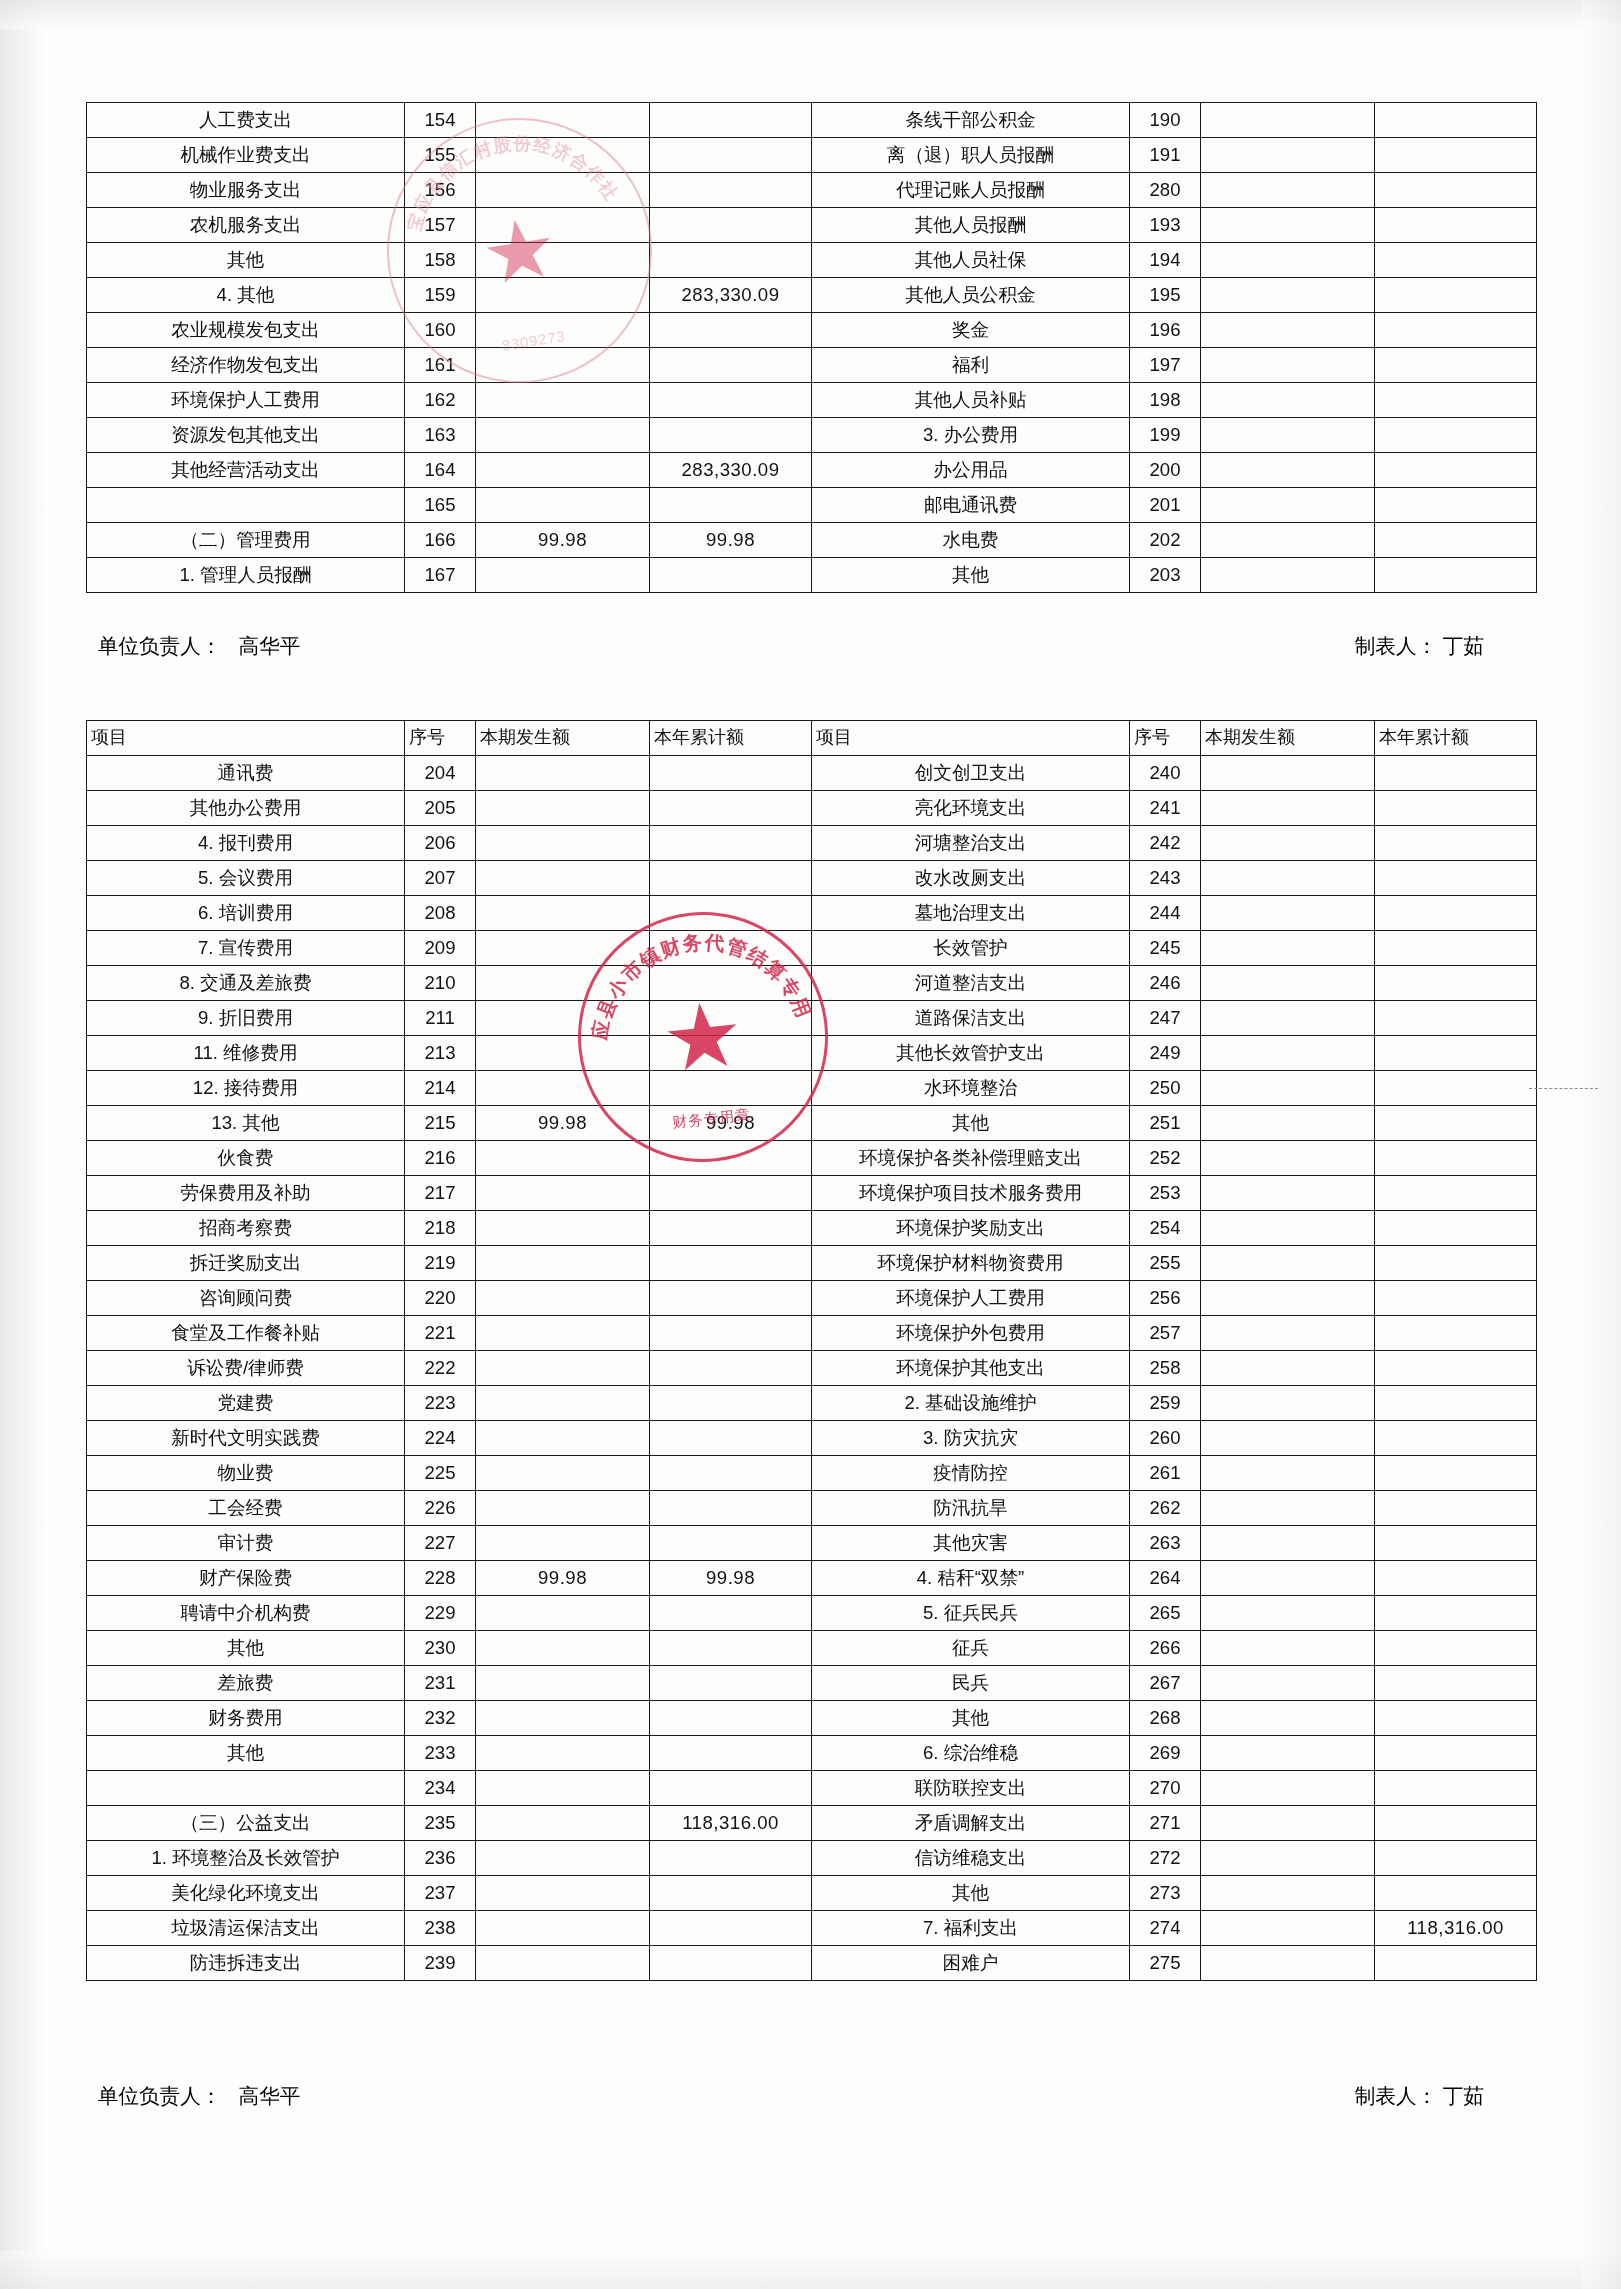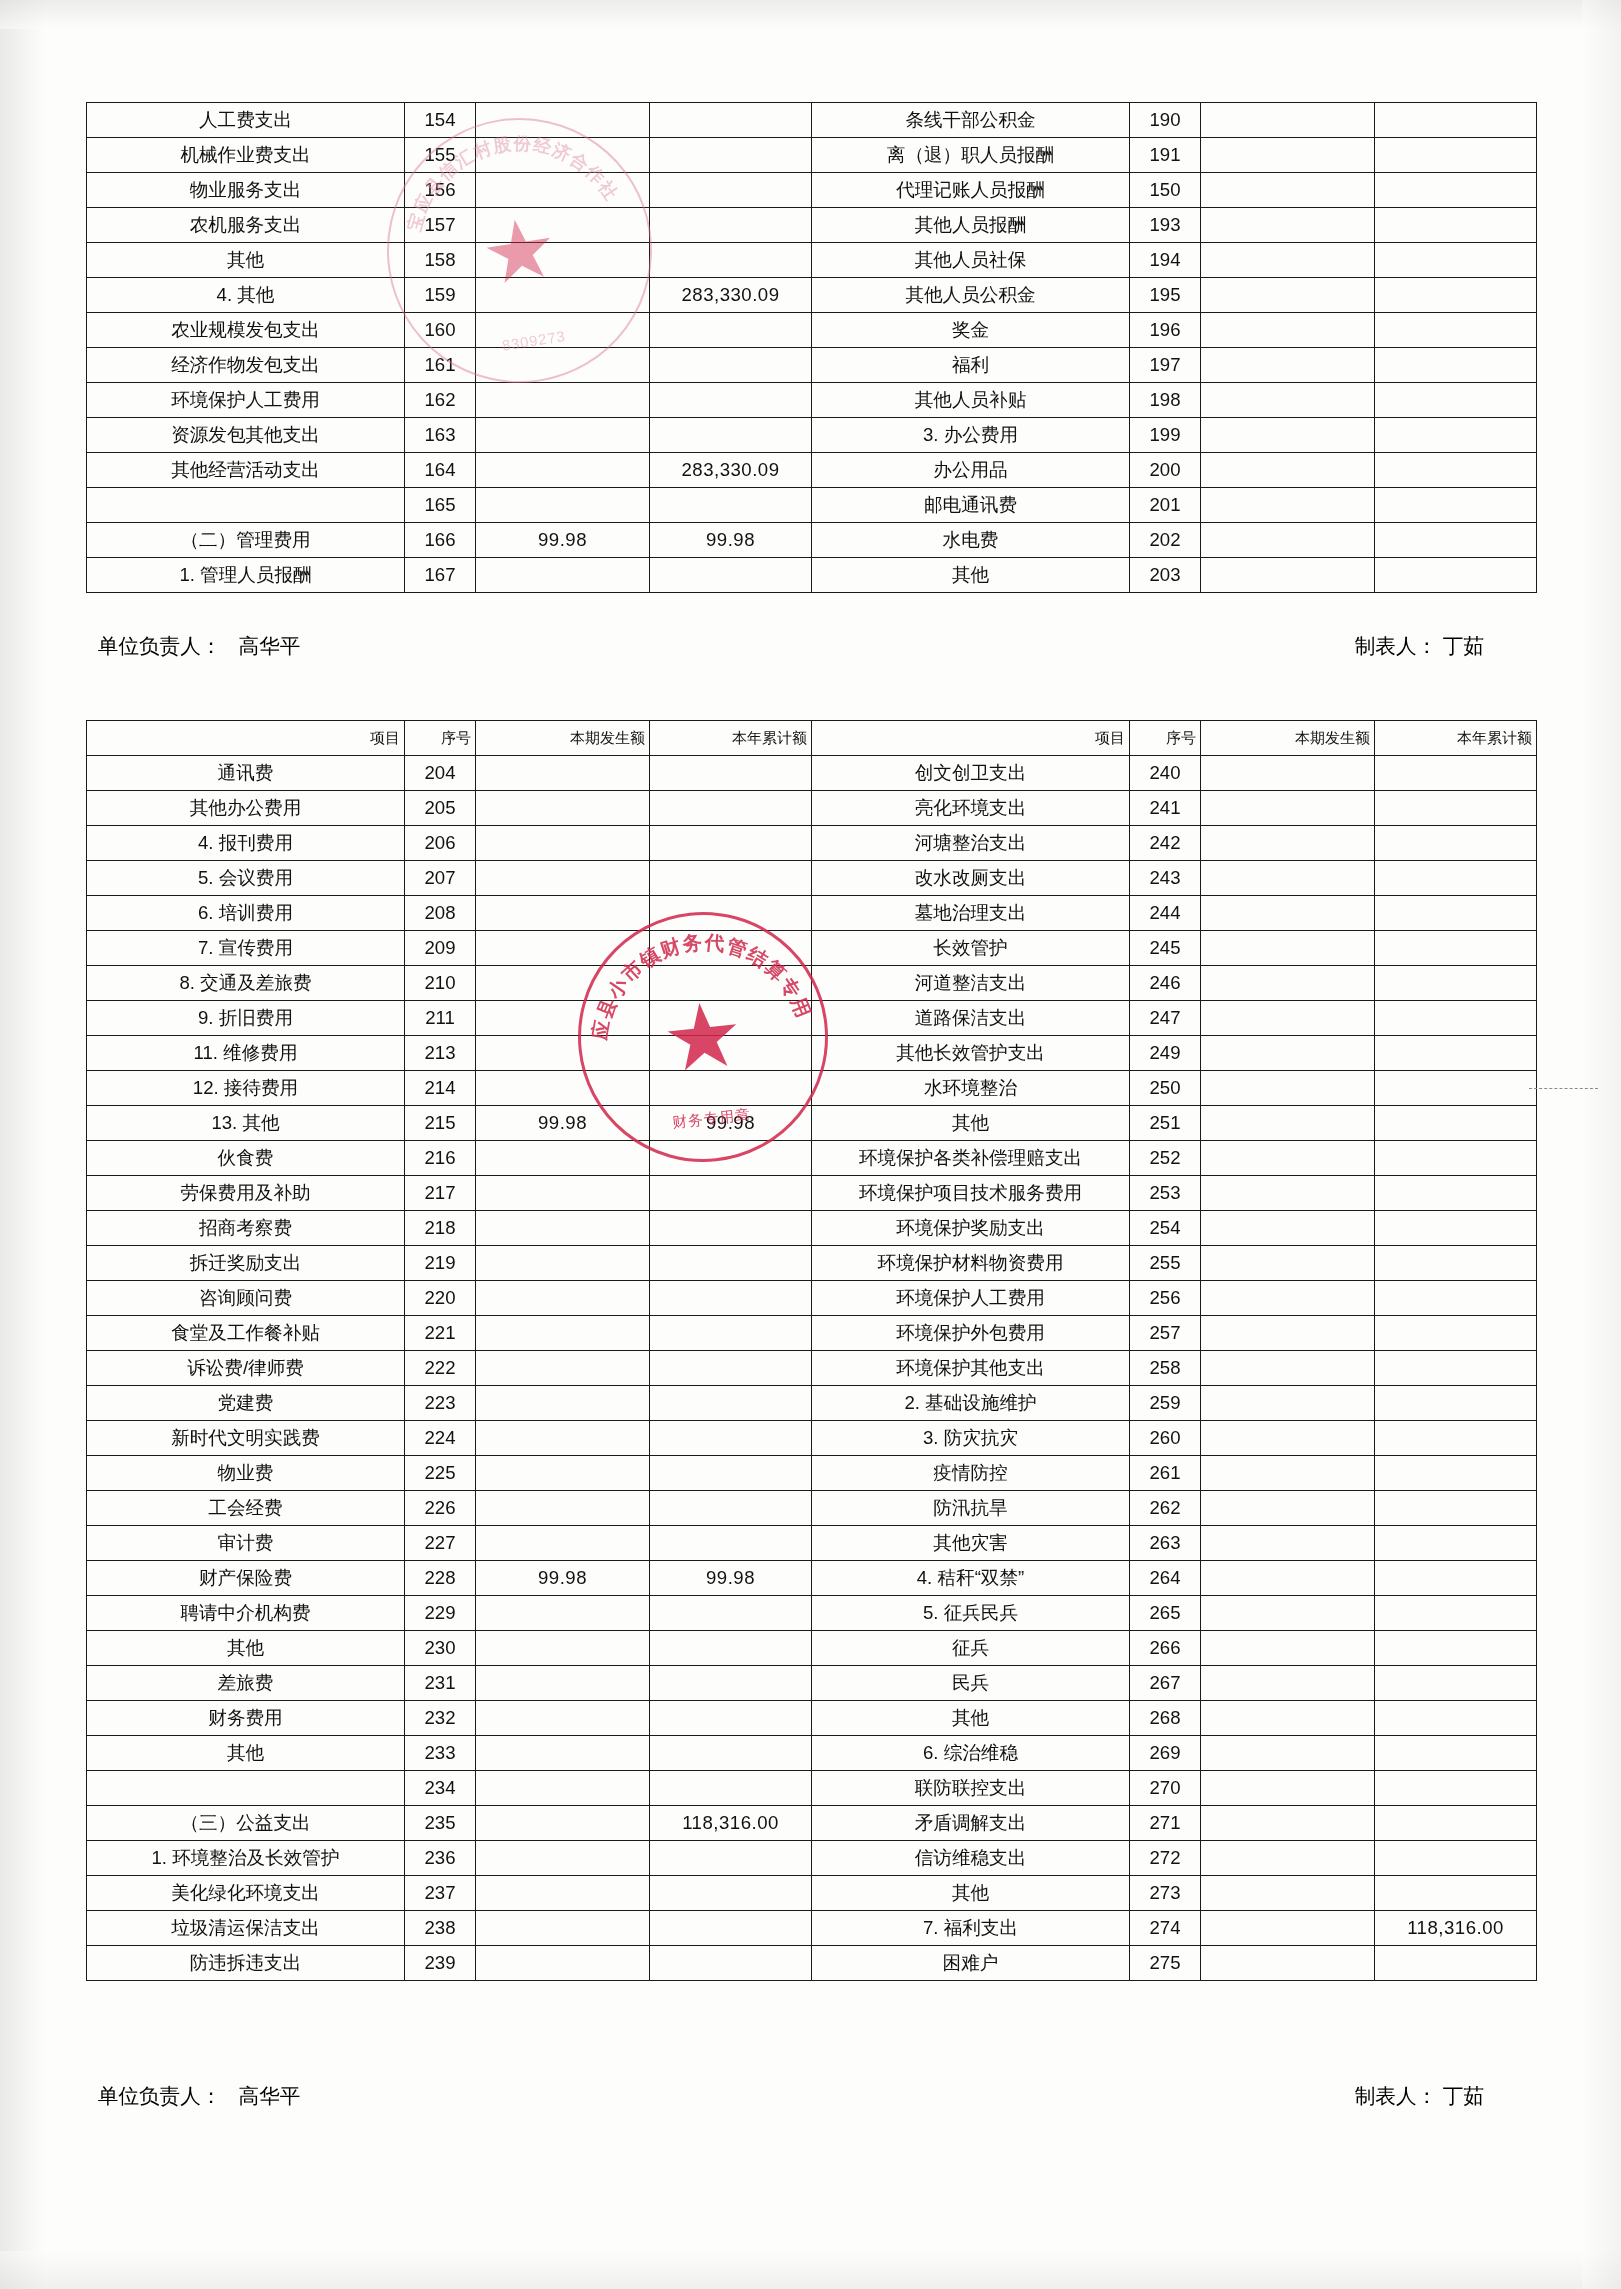--- a/index.html
+++ b/index.html
@@ -61,22 +61,22 @@
     border: 1px solid #1a1a1a;
     height: 34px;
     font-size: 18.6px;
     font-weight: normal;
     padding: 0 3.9px;
     line-height: 1.1;
     color: #111;
     background: transparent;
   }
   table.sheet th {
-    font-size: 15px;
-    text-align: right;
+    font-size: 18px;
+    text-align: left;
   }
   col.c-item  { width: 318px; }
   col.c-no    { width: 71px; }
   col.c-cur   { width: 174px; }
   col.c-acc   { width: 162px; }
 
   td.item   { text-align: center; }
   td.no     { text-align: center; font-size: 17.6px; }
   td.num    { text-align: center; font-size: 18.6px; letter-spacing: 0.5px; }
 
@@ -203,21 +203,21 @@
             <td class="no">191</td>
             <td class="num"></td>
             <td class="num"></td>
           </tr>
           <tr>
             <td class="item lv1">物业服务支出</td>
             <td class="no">156</td>
             <td class="num"></td>
             <td class="num"></td>
             <td class="item lv1">代理记账人员报酬</td>
-            <td class="no">150</td>
+            <td class="no">280</td>
             <td class="num"></td>
             <td class="num"></td>
           </tr>
           <tr>
             <td class="item lv1">农机服务支出</td>
             <td class="no">157</td>
             <td class="num"></td>
             <td class="num"></td>
             <td class="item lv1">其他人员报酬</td>
             <td class="no">193</td>

